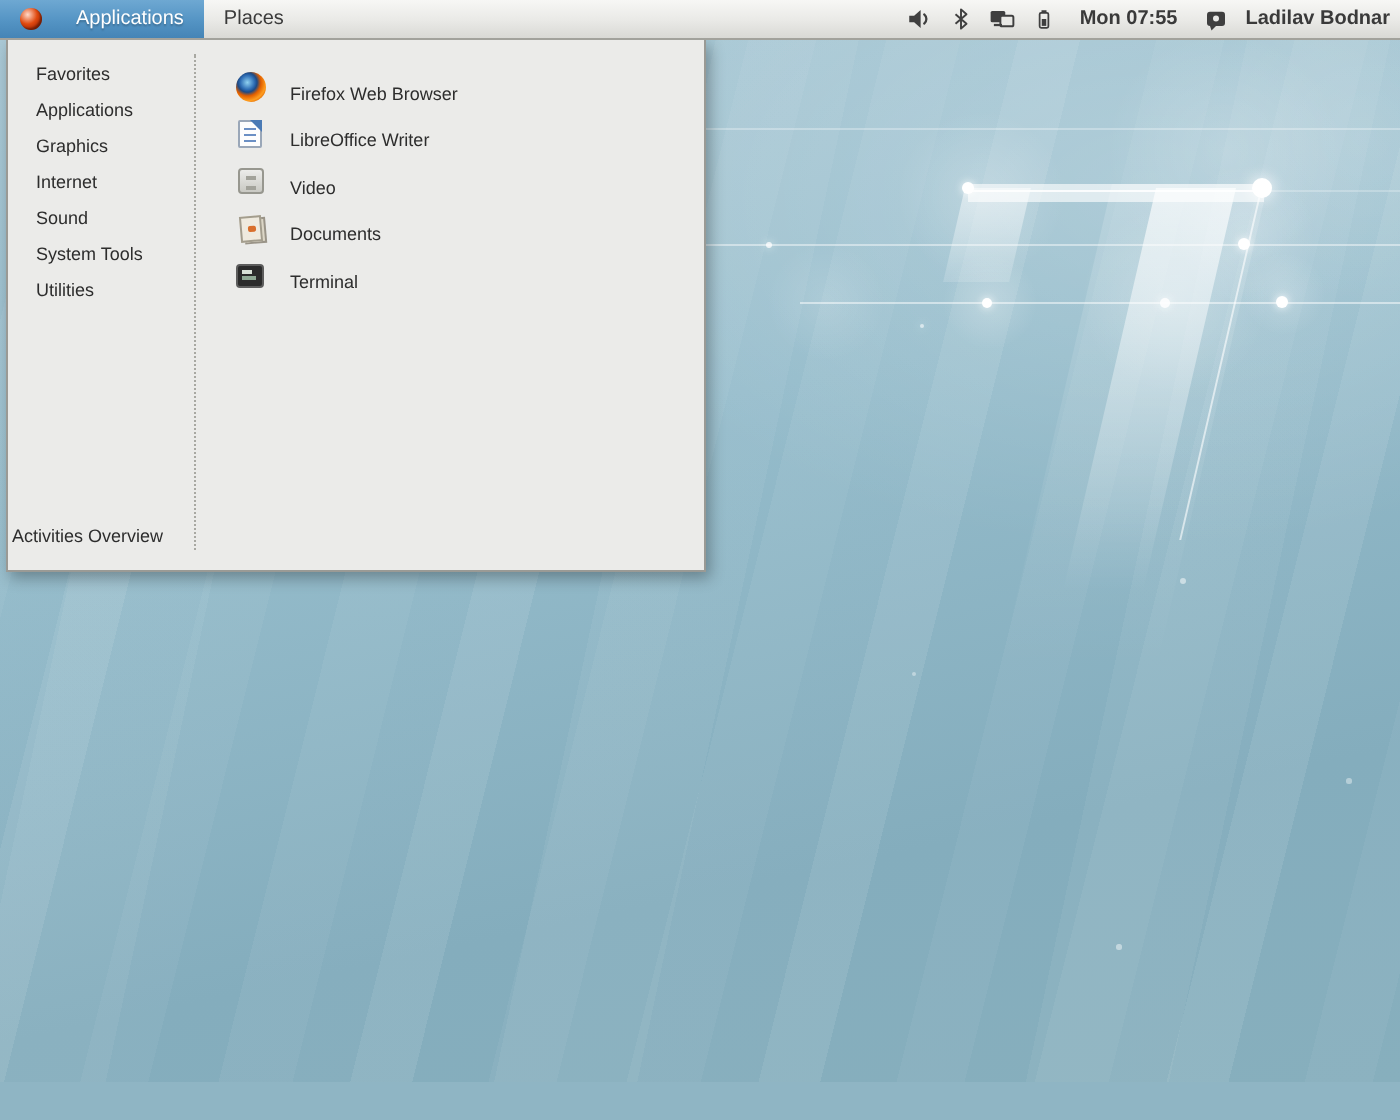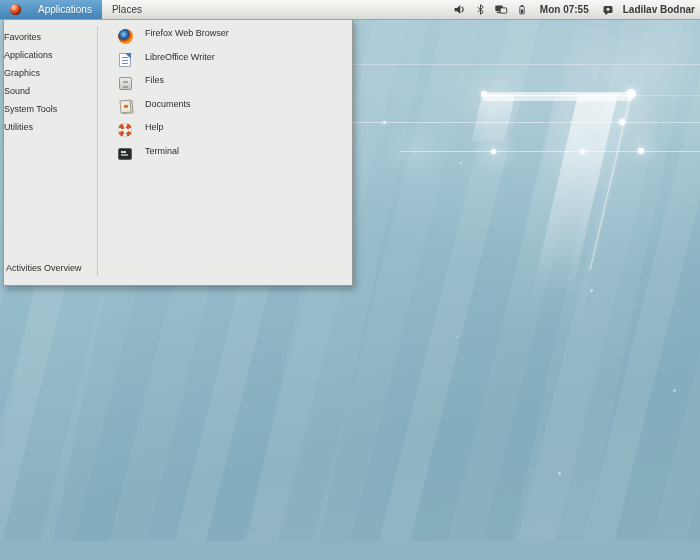--- a/index.html
+++ b/index.html
@@ -73,24 +73,24 @@
     transform:skewX(-13deg); transform-origin:top center; background:rgba(255,255,255,0.6);
   }
 
   
   .menu-panel {
     position:absolute; left:3px; top:20px; width:350px; height:266px;
     background:#ebebe9; border:1px solid #9a9a95; border-top:none;
     box-shadow:2px 3px 7px rgba(0,0,0,0.3); z-index:20;
   }
   .menu-categories { position:absolute; left:0; top:8px; width:92px; }
-  .cat-item { height:18px; line-height:18px; font-size:9px; color:#2d2d2d; white-space:nowrap; cursor:default; }
+  .cat-item { height:18px; line-height:18px; padding-left:14px; font-size:9px; color:#2d2d2d; white-space:nowrap; cursor:default; }
   .menu-sep { position:absolute; left:93px; top:7px; bottom:10px; width:0; border-left:1px dotted #a8a8a2; }
   .menu-apps { position:absolute; left:105px; top:8px; right:4px; }
-  .app-item { height:23.5px; display:flex; align-items:flex-start; gap:12px; padding-left:8px; cursor:default; }
+  .app-item { height:23.5px; display:flex; align-items:flex-end; gap:12px; padding-left:8px; cursor:default; }
   .app-icon-box { width:16px; height:16px; display:flex; align-items:center; justify-content:center; flex:0 0 16px; }
   .app-label { font-size:9px; color:#2d2d2d; white-space:nowrap; }
   .activities-item { position:absolute; left:0; bottom:8px; height:18px; line-height:18px; padding-left:2px; font-size:9px; color:#2d2d2d; cursor:default; }
 
   
   .icon-firefox { width:15px; height:15px; border-radius:50%;
     background:radial-gradient(circle at 38% 35%, #8fd1f0 0%, #2f6eb5 26%, #1c4a86 36%, #e05e00 50%, #ff9d1e 68%, #c84a00 88%, #9c3a00 100%); }
   .icon-writer { width:12px; height:14px; background:#fdfdfd; border:1px solid #9aa7b8; border-radius:1px; position:relative; }
   .icon-writer::before { content:""; position:absolute; left:2px; right:2px; top:3px; height:7px;
     background:repeating-linear-gradient(180deg,#6b8fc4 0 1px, transparent 1px 3px); }
@@ -206,20 +206,21 @@
         <span class="user-name">Ladilav Bodnar</span>
       </div>
     </div>
   </div>
 
   <div class="menu-panel">
     <div class="menu-categories">
       <div class="cat-item">Favorites</div>
       <div class="cat-item">Applications</div>
       <div class="cat-item">Graphics</div>
+      <div class="cat-item">Internet</div>
       <div class="cat-item">Sound</div>
       <div class="cat-item">System Tools</div>
       <div class="cat-item">Utilities</div>
     </div>
 
     <div class="menu-sep"></div>
 
     <div class="menu-apps">
       <div class="app-item">
         <span class="app-icon-box">
@@ -230,33 +231,27 @@
       <div class="app-item">
         <span class="app-icon-box">
             <span class="icon-writer"></span>
           </span>
         <span class="app-label">LibreOffice Writer</span>
       </div>
       <div class="app-item">
         <span class="app-icon-box">
             <span class="icon-files"></span>
           </span>
-        <span class="app-label">Files</span>
+        <span class="app-label">Video</span>
       </div>
       <div class="app-item">
         <span class="app-icon-box">
             <span class="icon-docs"></span>
           </span>
         <span class="app-label">Documents</span>
-      </div>
-      <div class="app-item">
-        <span class="app-icon-box">
-            <span class="icon-help"></span>
-          </span>
-        <span class="app-label">Help</span>
       </div>
       <div class="app-item">
         <span class="app-icon-box">
             <span class="icon-terminal"></span>
           </span>
         <span class="app-label">Terminal</span>
       </div>
     </div>
 
     <div class="activities-item">Activities Overview</div>

